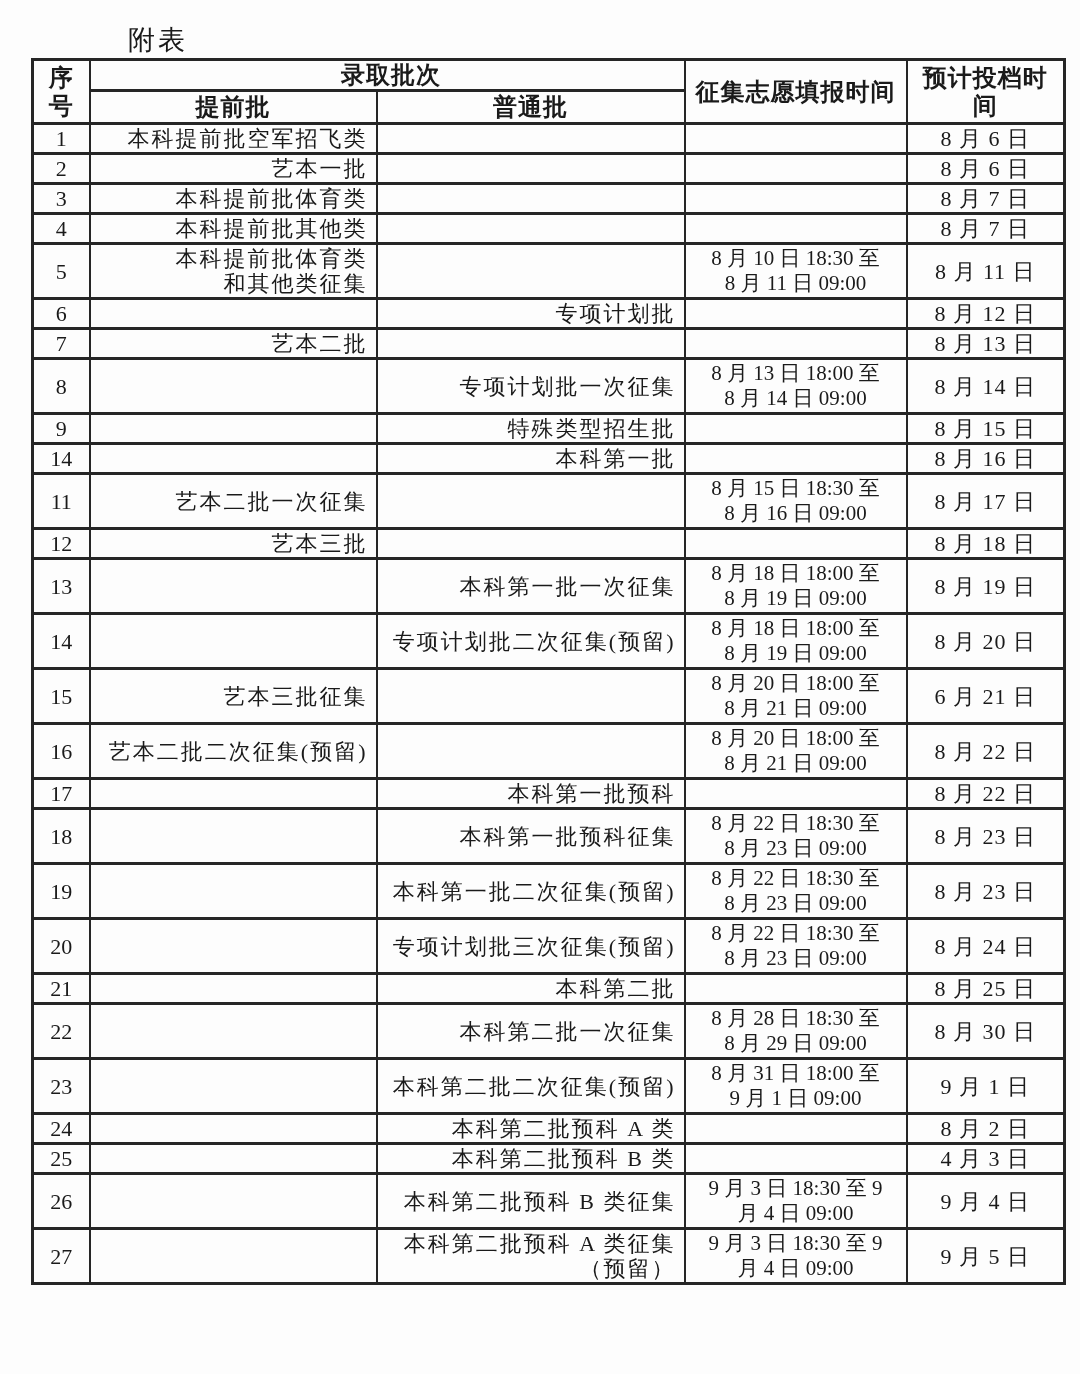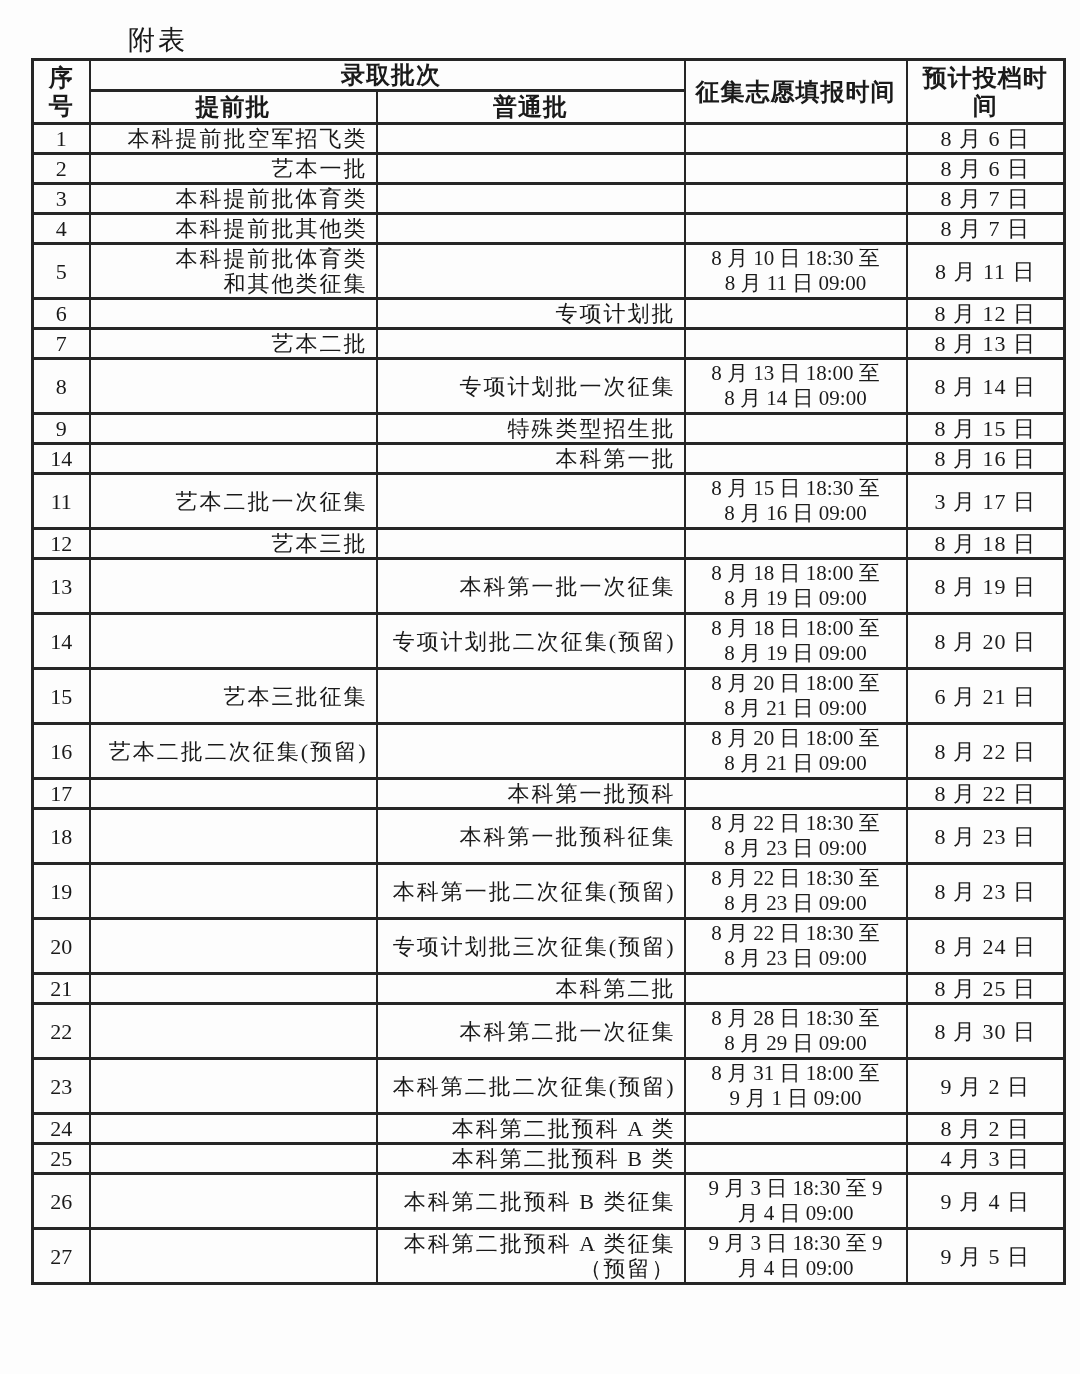--- a/index.html
+++ b/index.html
@@ -159,21 +159,21 @@
           <td class="c-regular">本科第一批</td>
           <td class="c-collect"></td>
           <td class="c-expected">8 月 16 日</td>
         </tr>
         <tr>
           <td class="c-no">11</td>
           <td class="c-early">艺本二批一次征集</td>
           <td class="c-regular"></td>
           <td class="c-collect">8 月 15 日 18:30 至
 8 月 16 日 09:00</td>
-          <td class="c-expected">3 月 17 日</td>
+          <td class="c-expected">8 月 17 日</td>
         </tr>
         <tr>
           <td class="c-no">12</td>
           <td class="c-early">艺本三批</td>
           <td class="c-regular"></td>
           <td class="c-collect"></td>
           <td class="c-expected">8 月 18 日</td>
         </tr>
         <tr>
           <td class="c-no">13</td>
@@ -252,21 +252,21 @@
           <td class="c-collect">8 月 28 日 18:30 至
 8 月 29 日 09:00</td>
           <td class="c-expected">8 月 30 日</td>
         </tr>
         <tr>
           <td class="c-no">23</td>
           <td class="c-early"></td>
           <td class="c-regular">本科第二批二次征集(预留)</td>
           <td class="c-collect">8 月 31 日 18:00 至
 9 月 1 日 09:00</td>
-          <td class="c-expected">9 月 2 日</td>
+          <td class="c-expected">9 月 1 日</td>
         </tr>
         <tr>
           <td class="c-no">24</td>
           <td class="c-early"></td>
           <td class="c-regular">本科第二批预科 A 类</td>
           <td class="c-collect"></td>
           <td class="c-expected">8 月 2 日</td>
         </tr>
         <tr>
           <td class="c-no">25</td>

